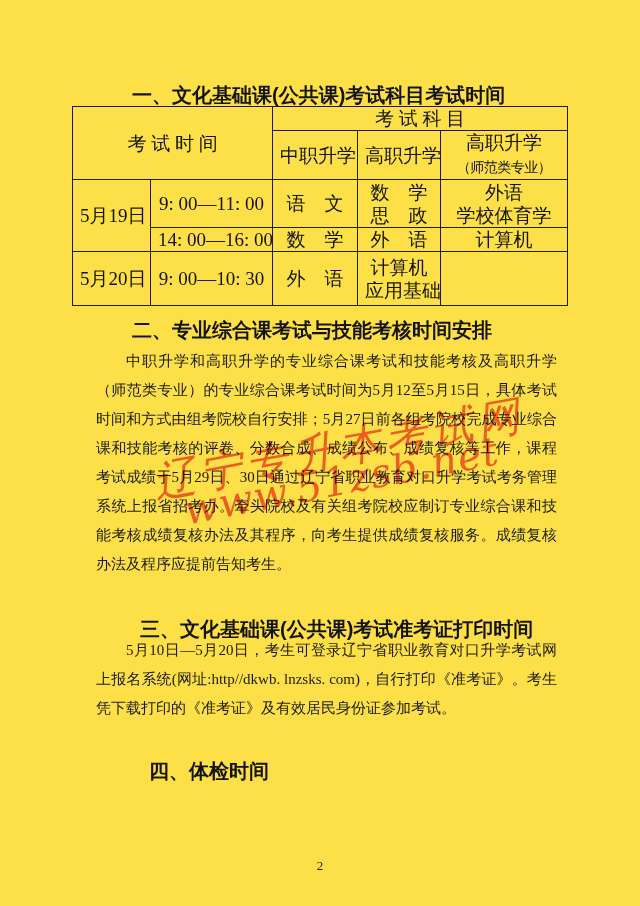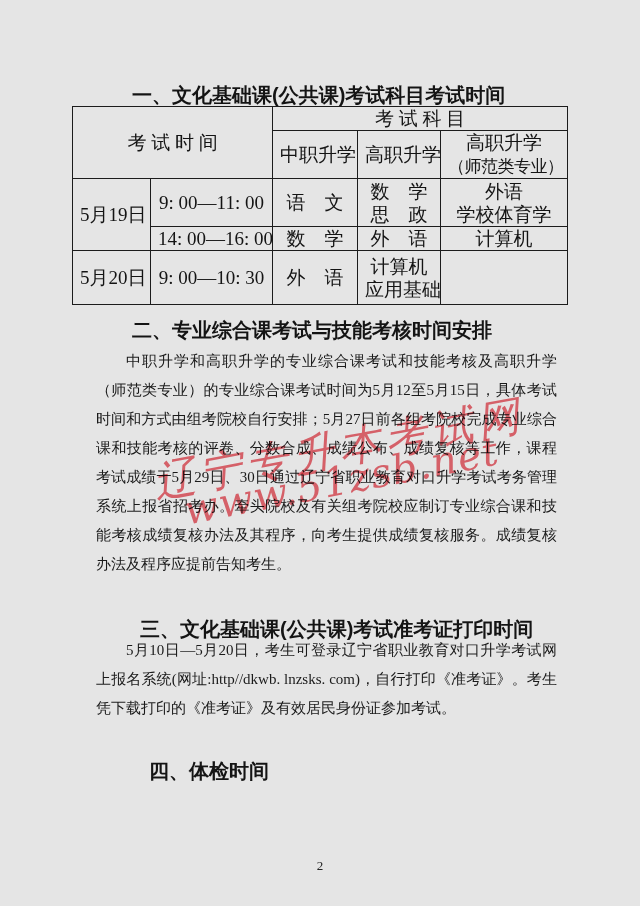--- a/index.html
+++ b/index.html
@@ -1,20 +1,20 @@
 <!DOCTYPE html>
 <html><head>
 <meta charset="utf-8">
 <style>
   html,body { margin:0; padding:0; background:#ffffff; }
   #page {
     position: relative;
     width: 640px;
     height: 906px;
-    background: #e5e5e5;
+    background: #fde047;
     overflow: hidden;
     font-family: "Liberation Serif", "DejaVu Serif", serif;
     color: #161616;
   }
   .abs { position: absolute; }
 
   
   .sec-heading {
     font-family: "Liberation Sans", "DejaVu Sans", sans-serif;
     font-weight: bold;
@@ -44,21 +44,21 @@
   }
   table.exam td {
     border: 1.5px solid #1c1c1c;
     text-align: center;
     vertical-align: middle;
     padding: 0 7px;
     white-space: nowrap;
     line-height: 23px;
     margin-top: 44px;
   }
-  td.small-line2 span.l2 { font-size: 17px; letter-spacing: -0.5px; text-align: right; }
+  td.small-line2 span.l2 { font-size: 14px; letter-spacing: -0.5px; text-align: right; }
 
   
   .wm {
     position: absolute;
     font-style: italic;
     font-family: "DejaVu Serif", "Liberation Serif", serif;
     mix-blend-mode: multiply;
     opacity: 0.78;
     pointer-events: none;
     white-space: nowrap;

